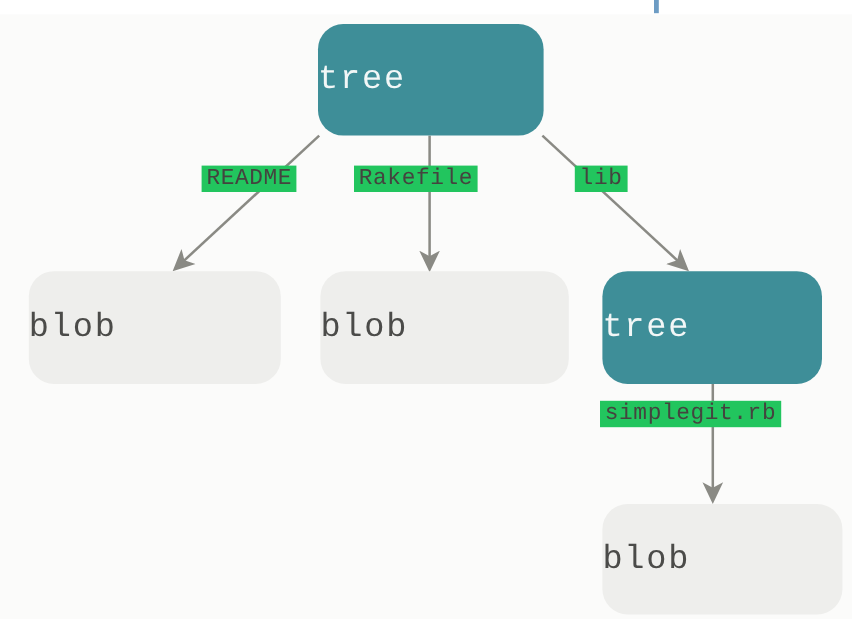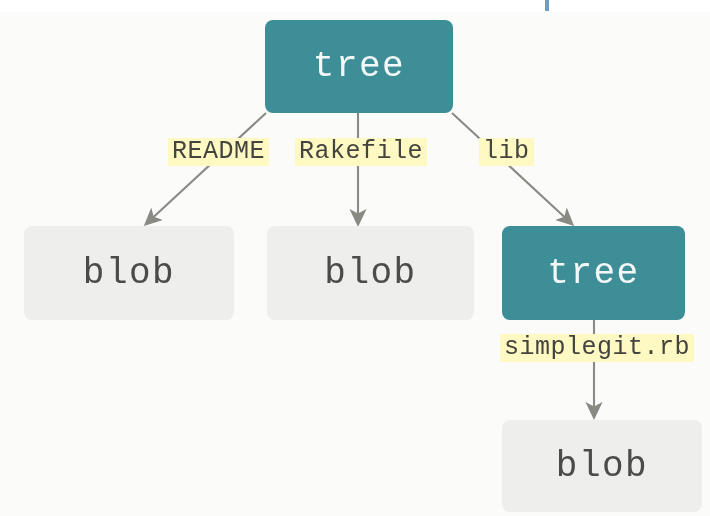--- a/index.html
+++ b/index.html
@@ -24,45 +24,45 @@
     position: absolute;
     left: 0;
     top: 0;
     width: 710px;
     height: 516px;
     pointer-events: none;
   }
   .node {
     position: absolute;
     box-sizing: border-box;
-    border-radius: 8px;
+    border-radius: 21px;
     display: flex;
     align-items: center;
-    justify-content: center;
+    justify-content: flex-start;
     font-family: "Liberation Mono", "DejaVu Sans Mono", monospace;
-    font-size: 36px;
+    font-size: 28px;
     letter-spacing: 1.5px;
   }
   .node.tree {
     background: #3e8e98;
     color: #f2f7f7;
   }
   .node.blob {
     background: #eeeeec;
     color: #4b4b49;
     margin-left: 12px;
   }
   .edge-label {
     position: absolute;
     font-family: "Liberation Mono", "DejaVu Sans Mono", monospace;
-    font-size: 25px;
+    font-size: 19px;
     color: #44443f;
     letter-spacing: 0.5px;
     white-space: nowrap;
-    background: #fef9c3;
+    background: #22c55e;
     padding: 1px 4px;
     line-height: 1.05;
   }
   #caret {
     position: absolute;
     left: 545px;
     top: 0px;
     width: 4px;
     height: 11px;
     background: #6d9cc4;

